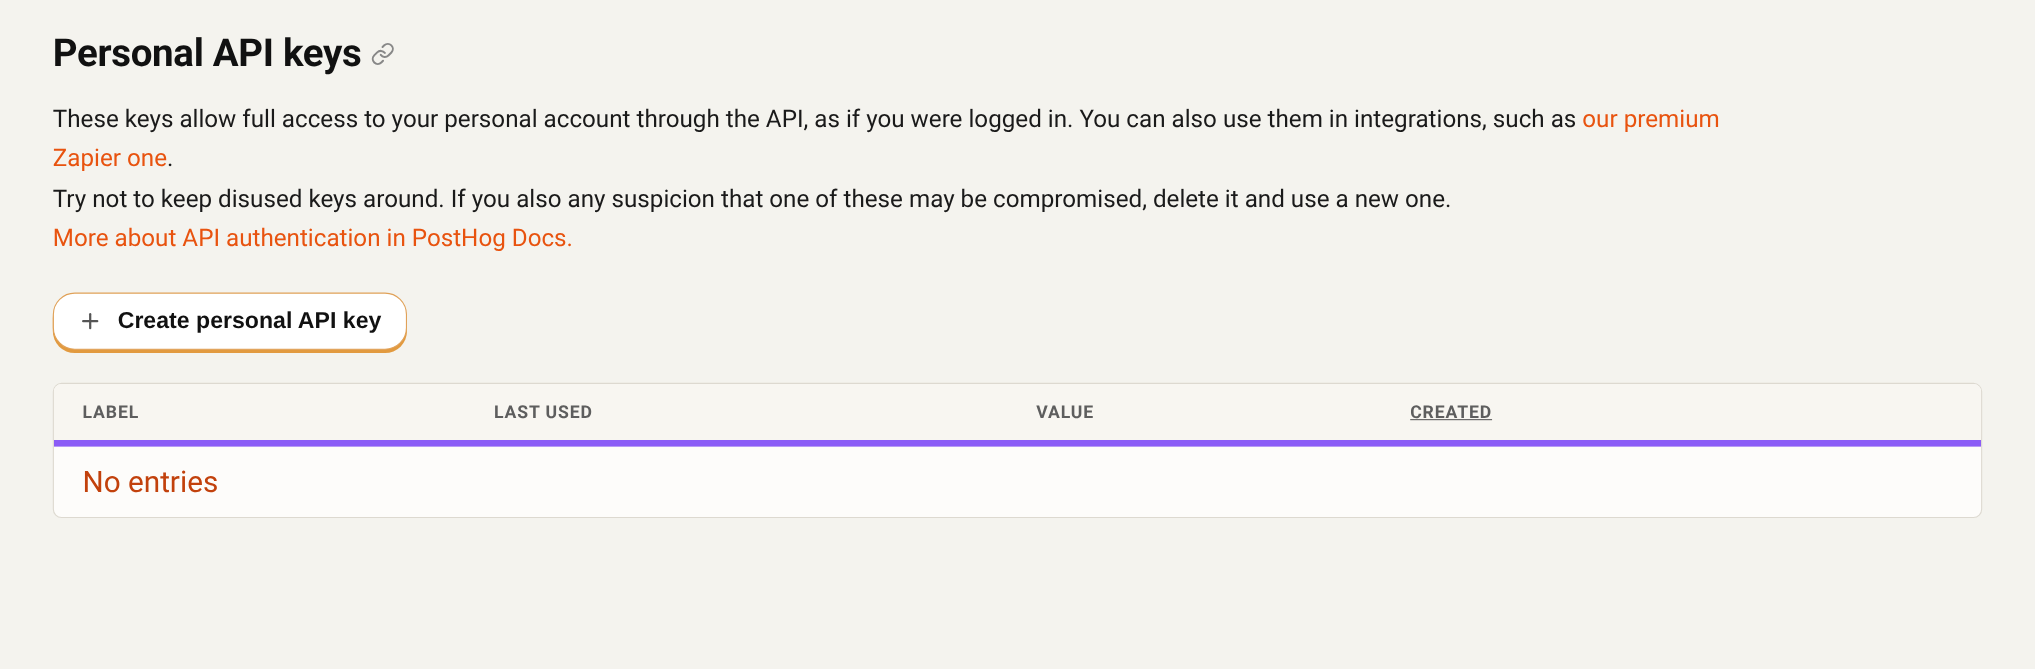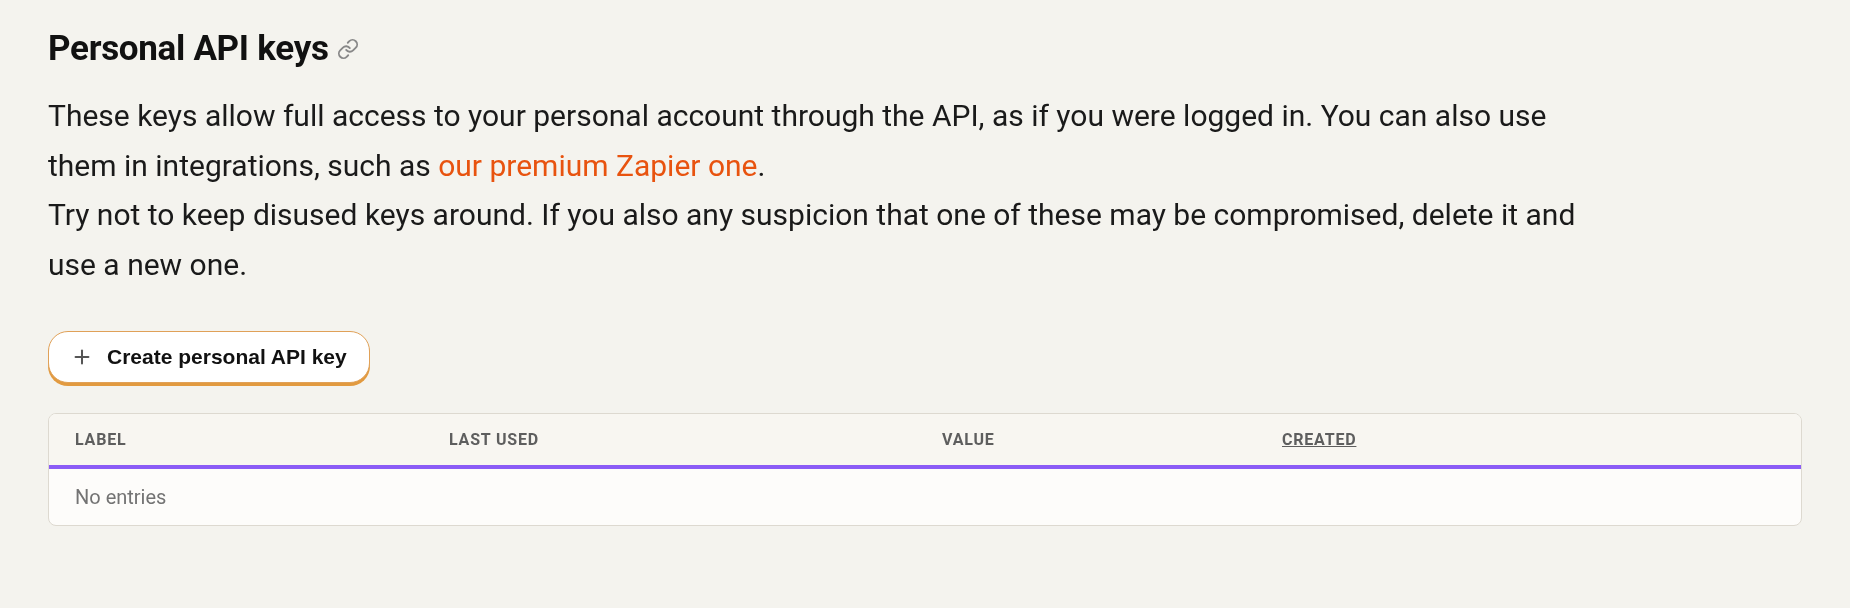--- a/index.html
+++ b/index.html
@@ -32,24 +32,24 @@
       align-items: center;
       justify-content: center;
       color: #888;
       cursor: pointer;
     }
     .link-icon svg {
       width: 22px;
       height: 22px;
     }
     .description {
-      font-size: 30px;
+      font-size: 22px;
       line-height: 1.65;
       color: #1a1a1a;
-      margin-bottom: 42px;
+      margin-bottom: 30px;
       max-width: 1550px;
     }
     .description .link {
       color: #e8530f;
       text-decoration: none;
       cursor: pointer;
     }
     .create-btn {
       display: inline-flex;
       align-items: center;
@@ -76,59 +76,60 @@
     .table {
       width: 100%;
       border: 1px solid #ddd9d0;
       border-radius: 8px;
       overflow: hidden;
       background: #fdfcfa;
     }
     .table-header {
       display: flex;
       padding: 16px 26px;
-      border-bottom: 4px solid #8b5cf6;
+      border-bottom: 6px solid #8b5cf6;
       background: #f8f6f1;
     }
     .th {
       font-size: 16px;
       font-weight: 700;
       letter-spacing: 0.8px;
       color: #5e5e5e;
     }
     .col-label { flex: 0 0 22%; }
     .col-value { flex: 0 0 20%; }
     .col-lastused { flex: 0 0 29%; }
     .col-created { flex: 1; text-decoration: underline; }
     .table-body {
       padding: 16px 26px;
     }
     .empty-row {
-      font-size: 20px;
-      color: #737373;
+      font-size: 27px;
+      color: #c2410c;
     }
   </style>
 </head>
 <body>
 
 
 
 <div class="heading-row">
   <h1 class="page-title">Personal API keys</h1>
   <span class="link-icon">
     <svg viewBox="0 0 24 24" fill="none" stroke="currentColor" stroke-width="2" stroke-linecap="round" stroke-linejoin="round">
       <path d="M10 13a5 5 0 0 0 7.54.54l3-3a5 5 0 0 0-7.07-7.07l-1.72 1.71"></path>
       <path d="M14 11a5 5 0 0 0-7.54-.54l-3 3a5 5 0 0 0 7.07 7.07l1.71-1.71"></path>
     </svg>
   </span>
 </div>
 
 <div class="description">
   <span>These keys allow full access to your personal account through the API, as if you were logged in. You can also use them in integrations, such as </span><a class="link">our premium Zapier one</a><span>.</span><br>
   <span>Try not to keep disused keys around. If you also any suspicion that one of these may be compromised, delete it and use a new one.</span><br>
+  <a class="link">More about API authentication in PostHog Docs.</a>
 </div>
 
 <button class="create-btn">
   <span class="plus-icon">
     <svg viewBox="0 0 24 24" fill="none" stroke="currentColor" stroke-width="2.2" stroke-linecap="round">
       <line x1="12" y1="5" x2="12" y2="19"></line>
       <line x1="5" y1="12" x2="19" y2="12"></line>
     </svg>
   </span>
   <span>Create personal API key</span>

